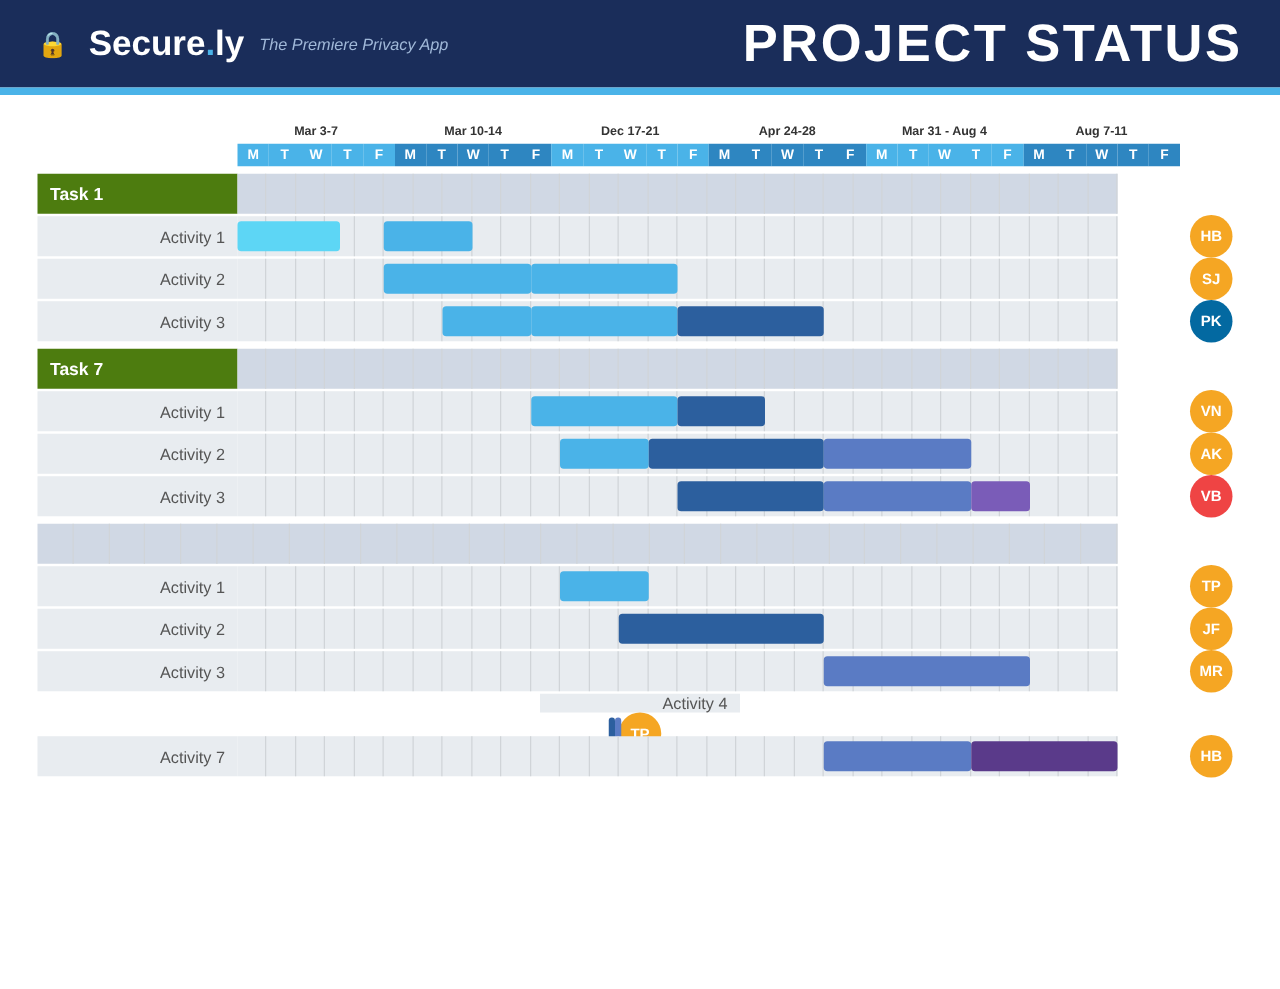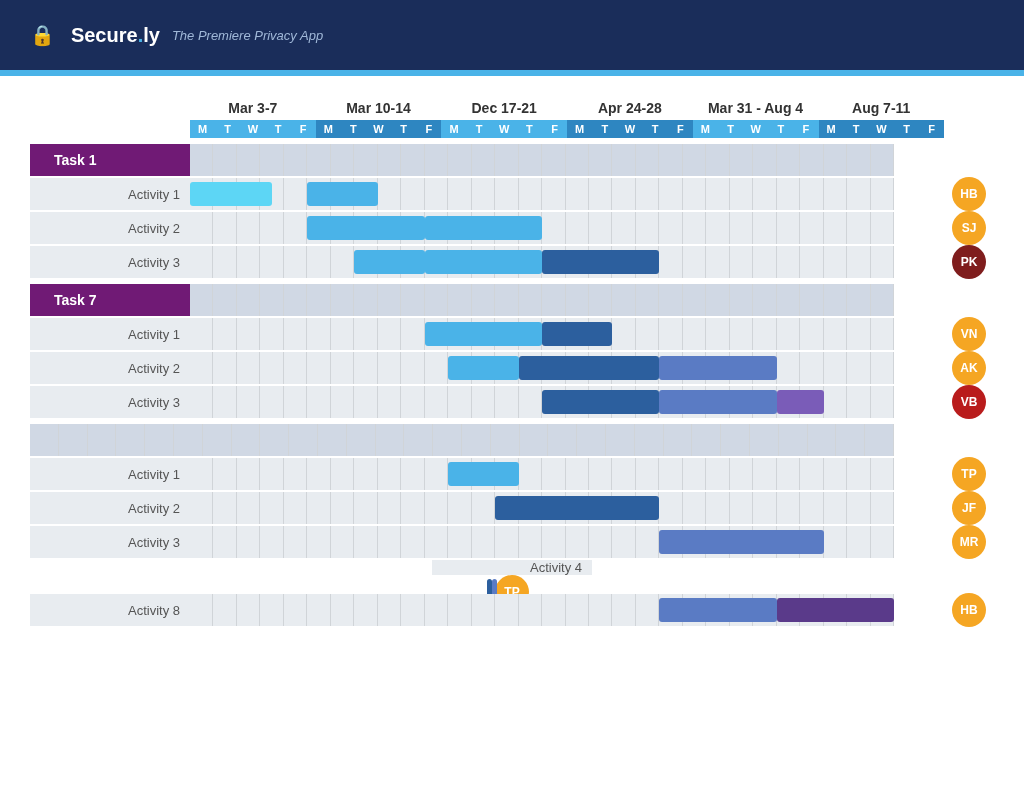--- a/index.html
+++ b/index.html
@@ -13,21 +13,21 @@
       padding: 0 30px;
       justify-content: space-between;
     }
     .logo-area {
       display: flex;
       align-items: center;
       gap: 12px;
     }
     .logo-text {
       color: #fff;
-      font-size: 20px;
+      font-size: 28px;
       font-weight: bold;
       text-align: center;
     }
     .logo-text span { color: #f5a623; }
     .tagline {
       color: #a0b8d8;
       font-size: 13px;
       font-style: italic;
     }
     .project-status-title {
@@ -47,21 +47,21 @@
     }
 
     .gantt-container {
       width: 100%;
     }
     .week-col {
       flex: 1;
       text-align: center;
     }
     .week-label {
-      font-size: 14px;
+      font-size: 10px;
       font-weight: bold;
       color: #333;
       padding: 4px 0;
     }
     .day-cell {
       flex: 1;
       text-align: center;
       font-size: 11px;
       font-weight: bold;
       color: #fff;
@@ -84,26 +84,26 @@
       padding-right: 8px;
       text-align: right;
       background: #e8ecf0;
       height: 100%;
       display: flex;
       align-items: center;
       justify-content: flex-end;
       padding-right: 10px;
     }
     .row-label.task-label {
-      background: #701a75;
+      background: #4d7c0f;
       color: #fff;
       font-weight: bold;
       font-size: 14px;
       justify-content: flex-start;
-      padding-left: 24px;
+      padding-left: 10px;
     }
     .gantt-cells {
       display: flex;
       flex: 1;
       height: 100%;
       position: relative;
       background: #e8ecf0;
       margin-right: 50px;
     }
     .gantt-cells.task-row {
@@ -153,20 +153,21 @@
 <body>
 
 <div class="header">
   <div class="logo-area">
     <span class="lock-icon">🔒</span>
     <span class="logo-text">
       <span style="color:#fff">Secure</span><span style="color:#4ab3e8">.</span><span style="color:#fff">ly</span>
     </span>
     <span class="tagline">The Premiere Privacy App</span>
   </div>
+  <div class="project-status-title">PROJECT STATUS</div>
 </div>
 
 <div class="divider"></div>
 
 <div class="content">
   <div class="gantt-container">
 
     <div style="display:flex; align-items:flex-end; margin-bottom:0;">
       <div style="width:160px; flex-shrink:0;"></div>
       <div style="display:flex; flex:1; margin-right:50px;">
@@ -376,21 +377,21 @@
             <div class="cell-unit"></div>
             <div class="cell-unit"></div>
             <div class="cell-unit"></div>
             <div class="cell-unit"></div>
             <div class="cell-unit"></div>
             <div class="bar-overlay" style="left: 23.3333%; width: 10%; background: rgb(74, 179, 232);"></div>
             <div class="bar-overlay" style="left: 33.3333%; width: 16.6667%; background: rgb(74, 179, 232);"></div>
             <div class="bar-overlay" style="left: 50%; width: 16.6667%; background: rgb(44, 95, 158);"></div>
           </div>
           <div class="avatar-area">
-            <div class="avatar avatar-orange" style="background: #7f1d1d;">PK</div>
+            <div class="avatar avatar-orange" style="background: #0369a1;">PK</div>
           </div>
         </div>
         <div class="gantt-row" style="margin-bottom: 2px; margin-top: 6px;">
           <div class="row-label task-label">Task 7</div>
           <div class="gantt-cells task-row">
             <div class="cell-unit"></div>
             <div class="cell-unit"></div>
             <div class="cell-unit"></div>
             <div class="cell-unit"></div>
             <div class="cell-unit"></div>
@@ -534,21 +535,21 @@
             <div class="cell-unit"></div>
             <div class="cell-unit"></div>
             <div class="cell-unit"></div>
             <div class="cell-unit"></div>
             <div class="cell-unit"></div>
             <div class="bar-overlay" style="left: 50%; width: 16.6667%; background: rgb(44, 95, 158);"></div>
             <div class="bar-overlay" style="left: 66.6667%; width: 16.6667%; background: rgb(90, 123, 196);"></div>
             <div class="bar-overlay" style="left: 83.3333%; width: 6.66667%; background: rgb(122, 92, 184);"></div>
           </div>
           <div class="avatar-area">
-            <div class="avatar avatar-orange" style="background: #b91c1c;">VB</div>
+            <div class="avatar avatar-orange" style="background: #ef4444;">VB</div>
           </div>
         </div>
         <div class="gantt-row" style="margin-bottom: 2px; margin-top: 6px;">
           <div class="gantt-cells task-row">
             <div class="cell-unit"></div>
             <div class="cell-unit"></div>
             <div class="cell-unit"></div>
             <div class="cell-unit"></div>
             <div class="cell-unit"></div>
             <div class="cell-unit"></div>
@@ -730,21 +731,21 @@
             <div class="cell-unit"></div>
             <div class="cell-unit"></div>
             <div class="bar-overlay" style="left: 50%; width: 16.6667%; background: rgb(44, 95, 158);"></div>
             <div class="bar-overlay" style="left: 66.6667%; width: 16.6667%; background: rgb(90, 123, 196);"></div>
           </div>
           <div class="avatar-area">
             <div class="avatar avatar-orange" style="background: rgb(245, 166, 35);">TP</div>
           </div>
         </div>
         <div class="gantt-row" style="margin-bottom: 2px;">
-          <div class="row-label">Activity 8</div>
+          <div class="row-label">Activity 7</div>
           <div class="gantt-cells" style="position: relative;">
             <div class="cell-unit"></div>
             <div class="cell-unit"></div>
             <div class="cell-unit"></div>
             <div class="cell-unit"></div>
             <div class="cell-unit"></div>
             <div class="cell-unit"></div>
             <div class="cell-unit"></div>
             <div class="cell-unit"></div>
             <div class="cell-unit"></div>

